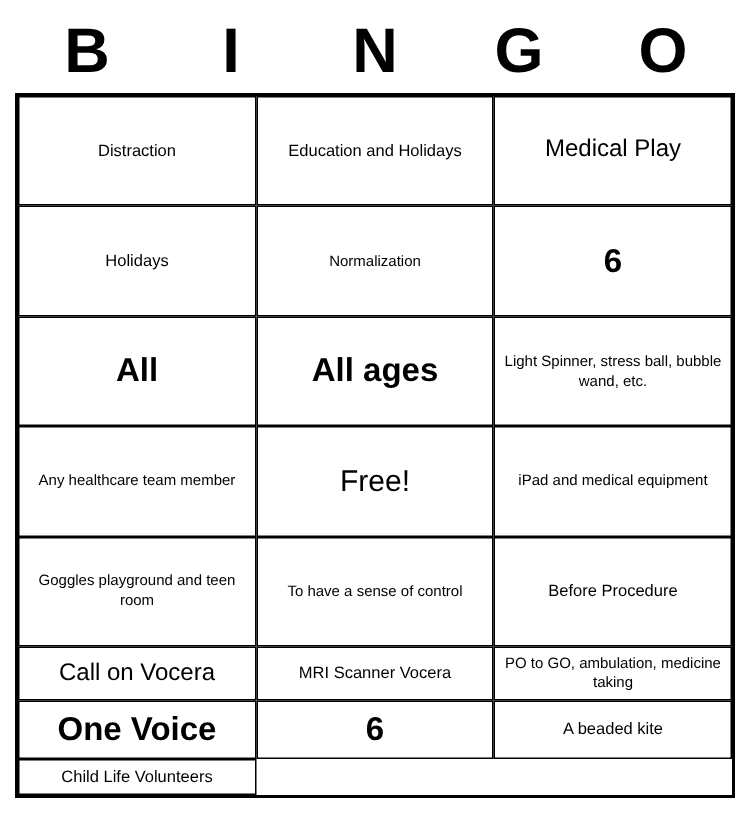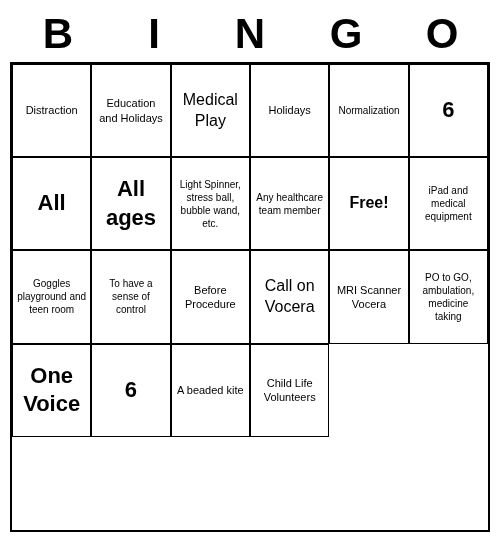--- a/index.html
+++ b/index.html
@@ -29,21 +29,21 @@
 
     .bingo-letter {
       font-size: 42px;
       font-weight: bold;
       text-align: center;
       flex: 1;
     }
 
     .bingo-grid {
       display: grid;
-      grid-template-columns: repeat(6, 1fr);
+      grid-template-columns: repeat(3, 1fr);
       grid-template-rows: repeat(5, 1fr);
       width: 480px;
       height: 470px;
       border: 2px solid #000;
     }
 
     .bingo-cell {
       border: 1.5px solid #000;
       display: flex;
       align-items: center;
@@ -58,22 +58,22 @@
       font-size: 22px;
       font-weight: bold;
     }
 
     .bingo-cell.medium-text {
       font-size: 16px;
       font-weight: normal;
     }
 
     .bingo-cell.free-cell {
-      font-size: 16px;
-      font-weight: bold;
+      font-size: 20px;
+      font-weight: normal;
     }
 
     .bingo-cell.small-text {
       font-size: 10px;
     }
   </style>
 </head>
 <body>
 
 <div class="bingo-header">

